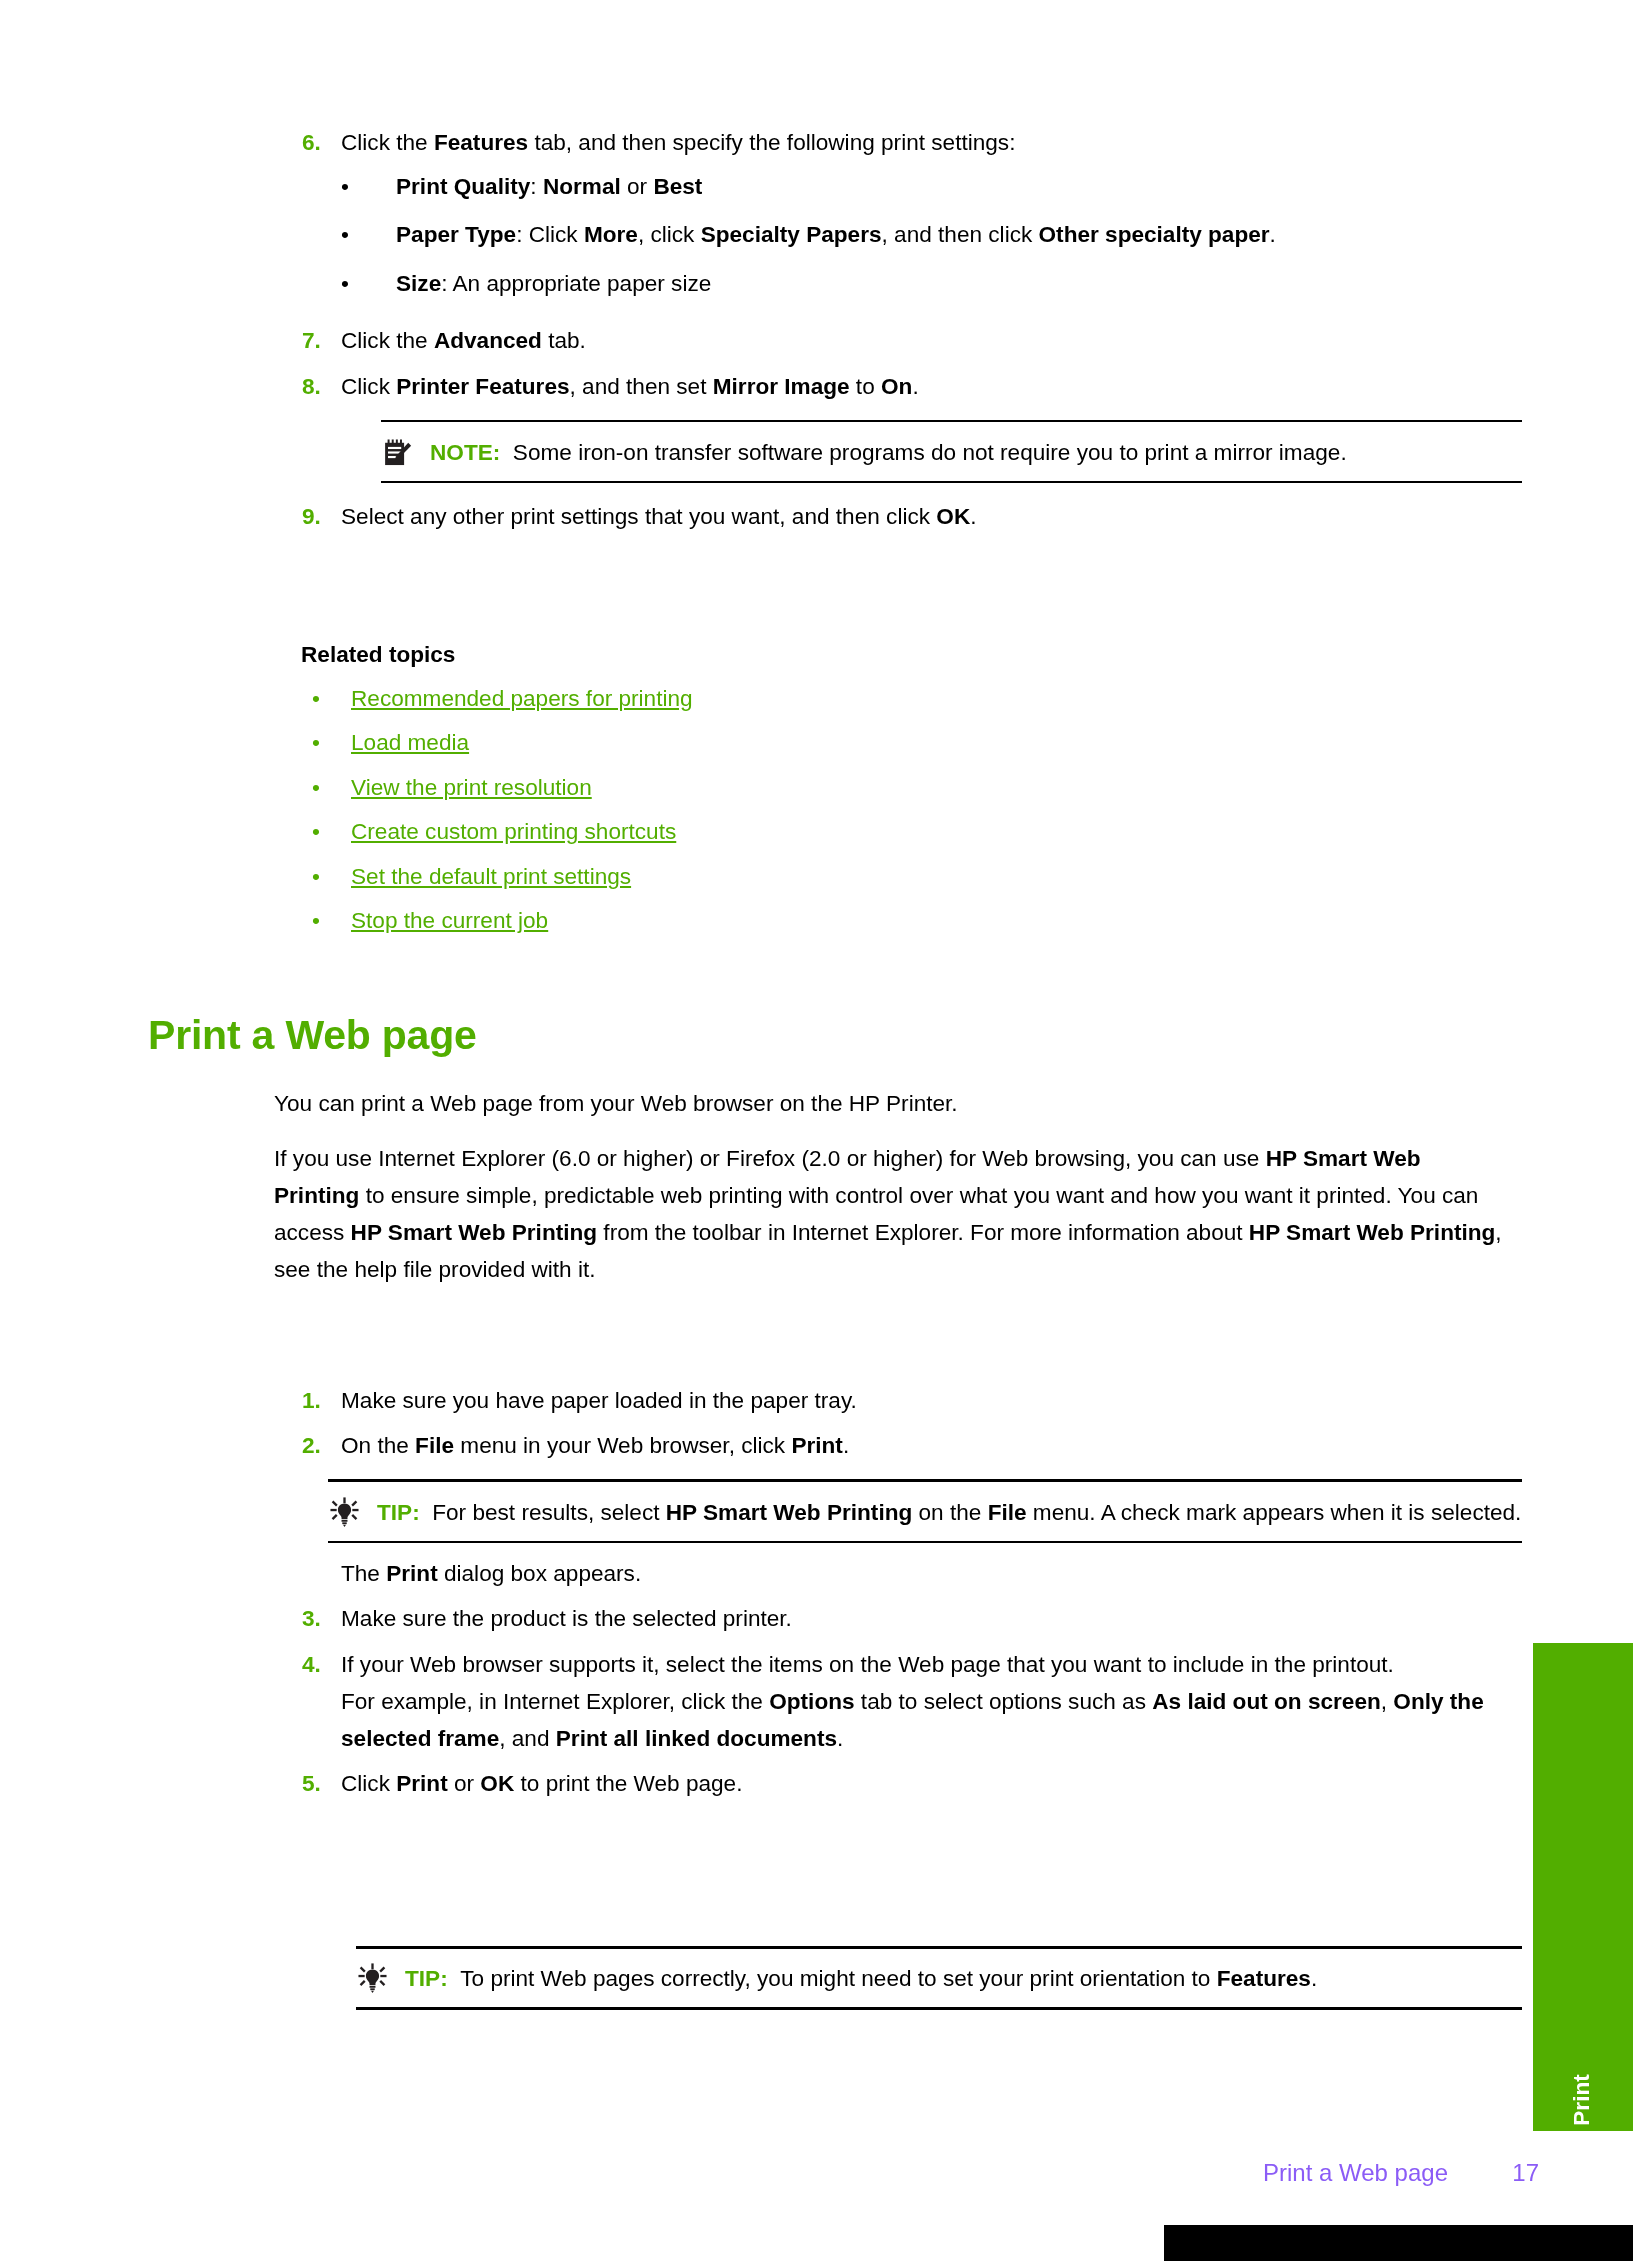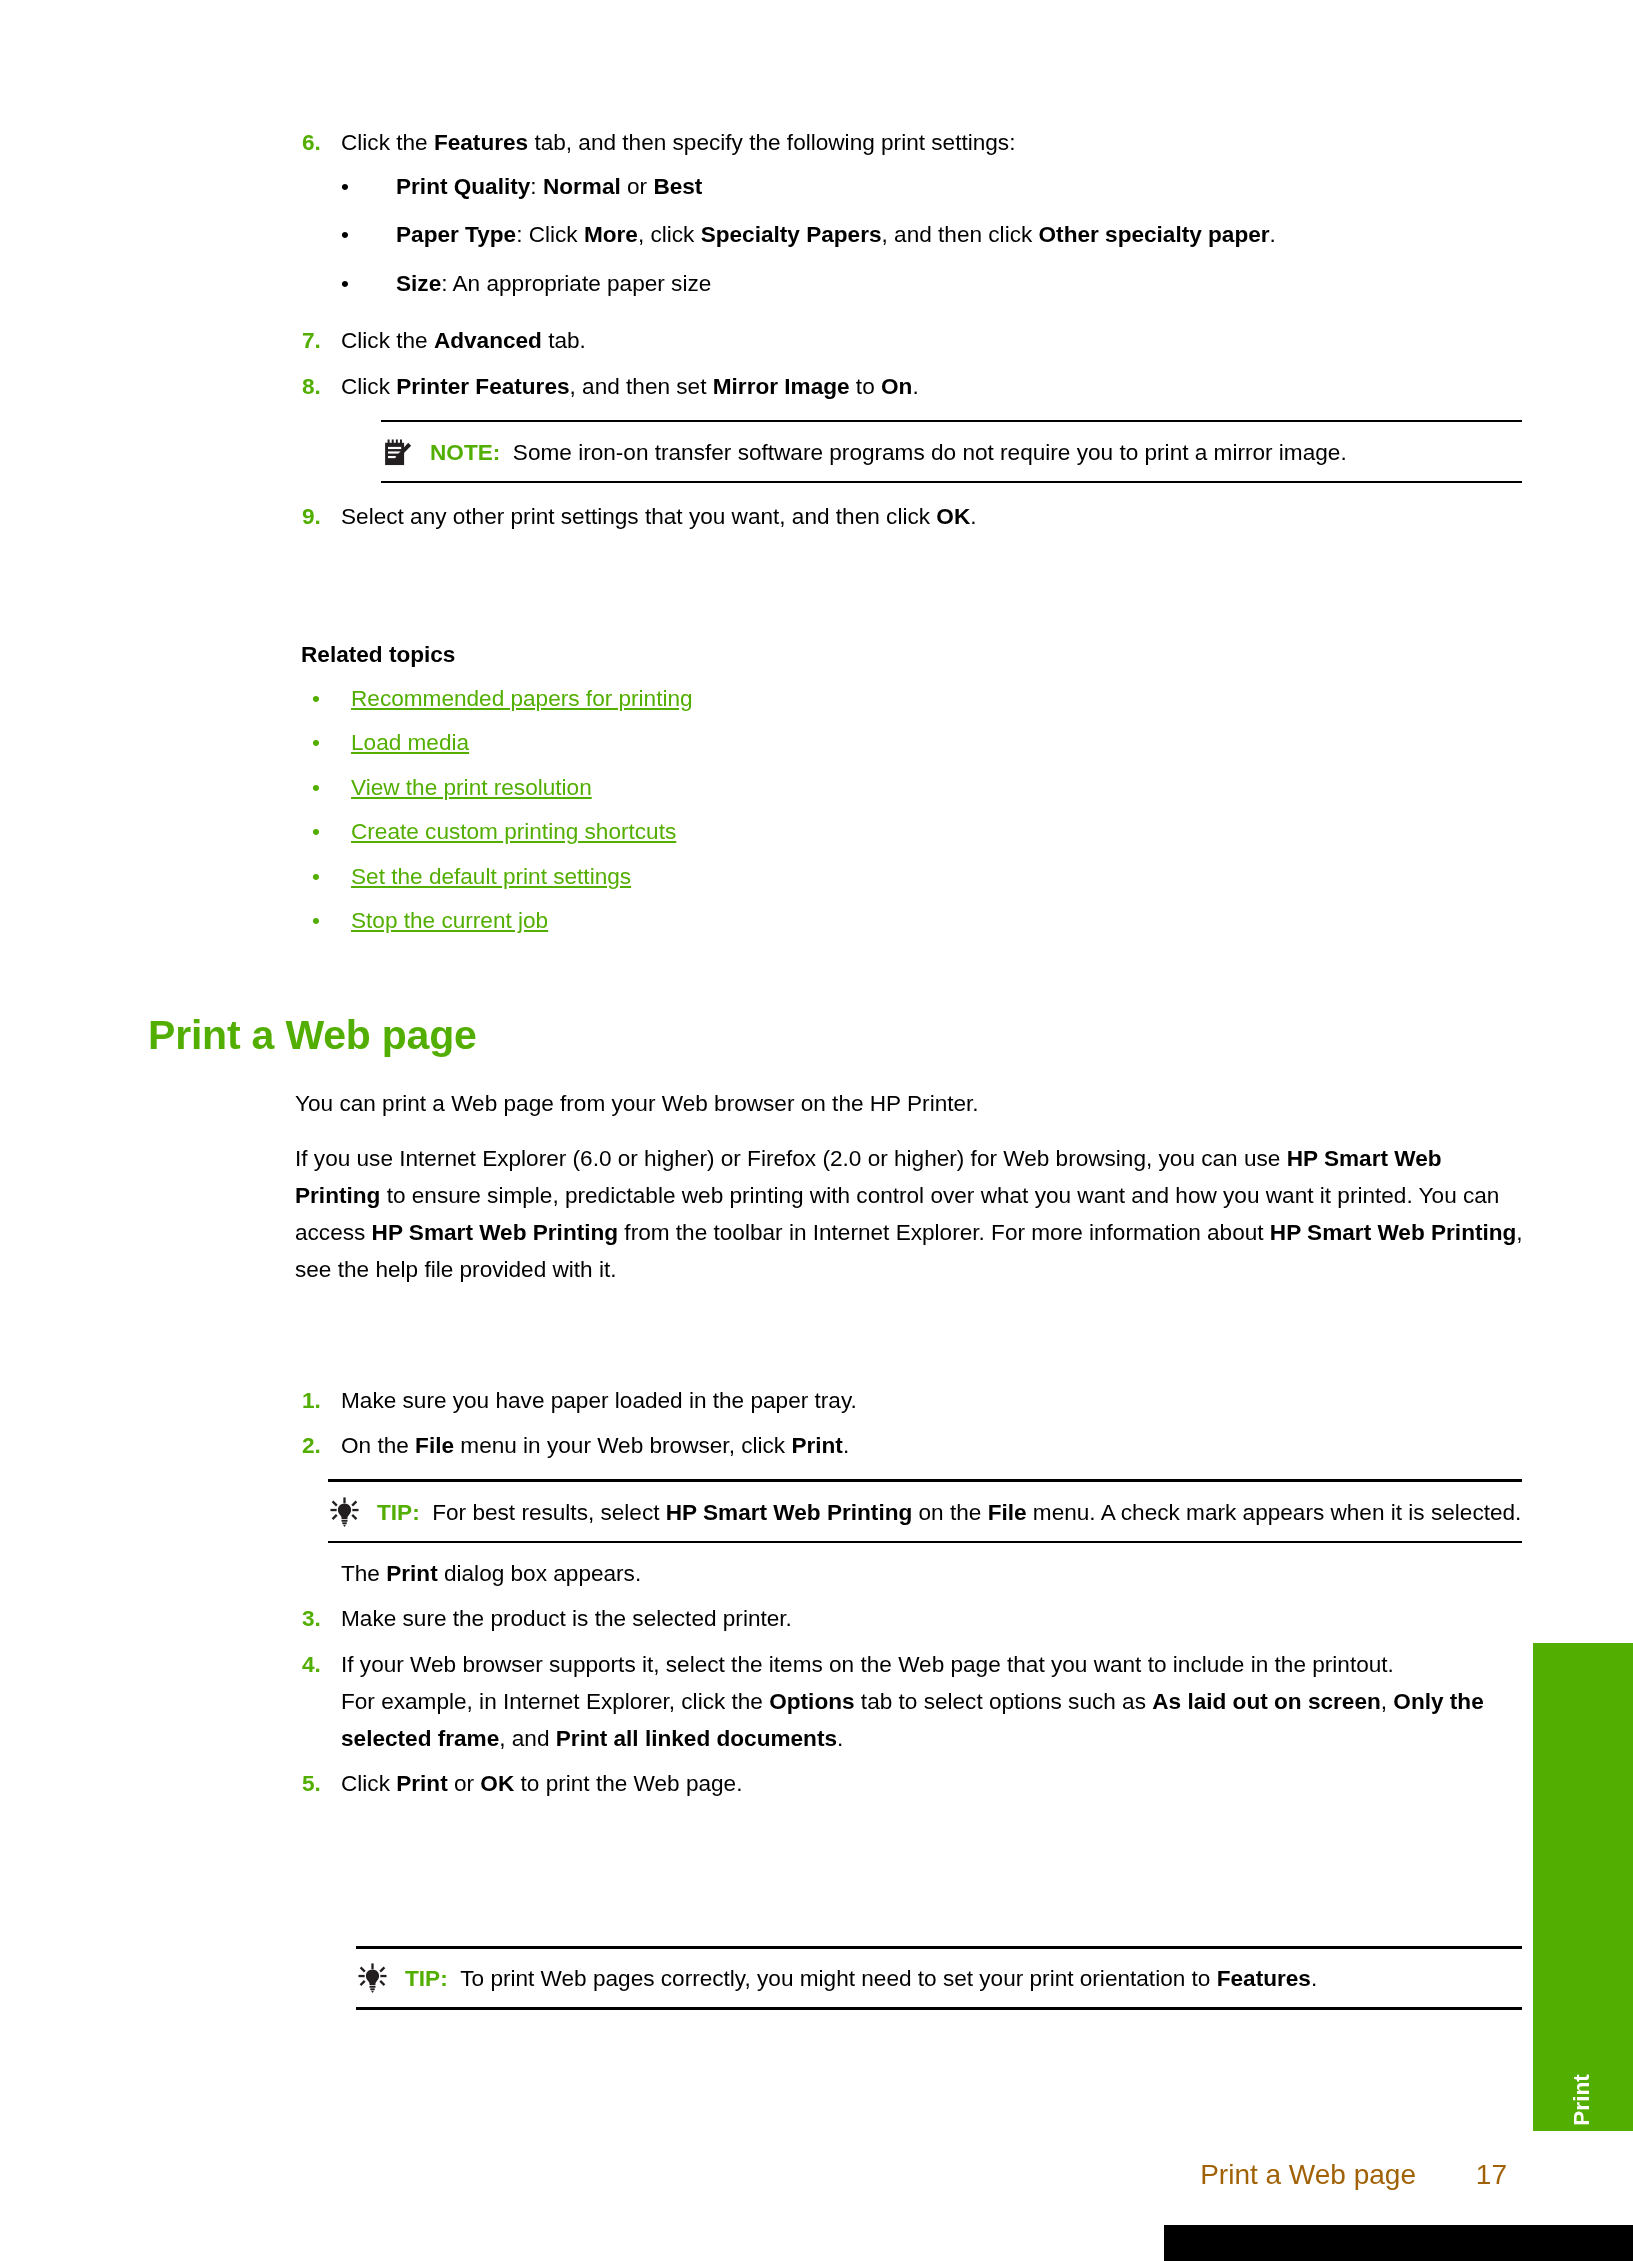--- a/index.html
+++ b/index.html
@@ -176,40 +176,41 @@
     white-space: nowrap;
   }
 
   
   .footer {
     position: absolute;
     left: 0;
     top: 2159px;
     width: 1507px;
     text-align: right;
-    color: #a16207;
-    font-size: 28px;
+    color: #8b5cf6;
+    font-size: 24px;
+    padding-left: 32px;
   }
   .footer-title { margin-right: 52px; }
   .footer-page  { display: inline-block; width: 39px; text-align: right; }
 
   .bottom-bar {
     position: absolute;
     left: 1164px;
     top: 2225px;
     width: 469px;
     height: 36px;
     background: #000000;
   }
 
   
   #block-steps-6-9 { position: absolute; left: 291px; top: 124px; width: 1231px; }
   #block-related   { position: absolute; left: 301px; top: 636px; width: 1231px; }
   #block-h1        { position: absolute; left: 148px; top: 1012px; width: 1373px; }
-  #block-intro     { position: absolute; left: 295px; top: 1085px; width: 1231px; }
+  #block-intro     { position: absolute; left: 274px; top: 1085px; width: 1231px; }
   #block-howto     { position: absolute; left: 291px; top: 1382px; width: 1231px; }
   #block-final-tip { position: absolute; left: 291px; top: 1946px; width: 1231px; }
 
   .note-box  { margin-left: 90px; width: 1141px; margin-top: 15px; margin-bottom: 13.4px; }
   .tip-box   { margin-left: 37px;  width: 1194px; margin-top: 15px; margin-bottom: 11.7px; }
   .tip-box2  { margin-left: 65px;  width: 1166px; }
   .continuation { font-size: 22.6px; line-height: 37px; }
 
   .icon-svg { display: block; }
 </style>

